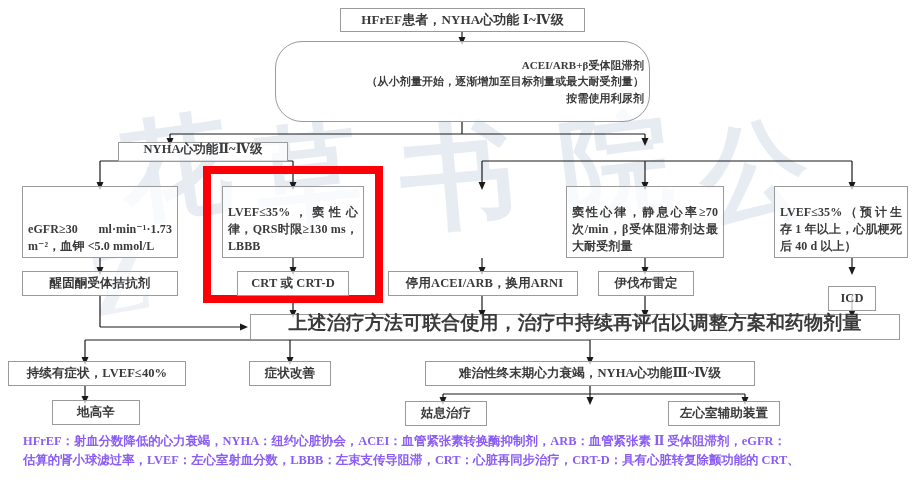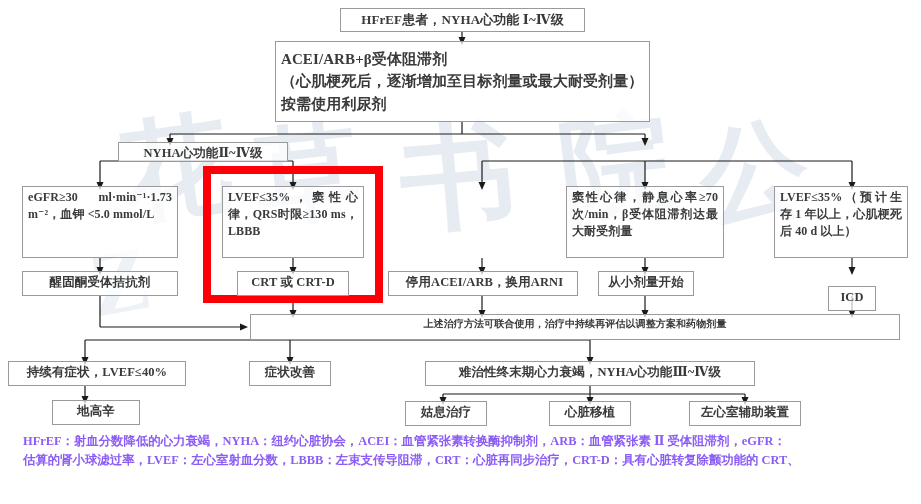--- a/index.html
+++ b/index.html
@@ -42,37 +42,37 @@
   .node {
     position: absolute;
     box-sizing: border-box;
     border: 1px solid #9a9a9a;
     background: rgba(255,255,255,0.72);
     color: #3a3a3a;
     font-size: 12.5px;
     line-height: 1.42;
     text-align: center;
     display: flex;
-    align-items: flex-start;
+    align-items: flex-end;
     justify-content: center;
     padding: 2px 5px;
     z-index: 3;
     font-weight: 700;
     letter-spacing: .1px;
   }
   .node.just {
     text-align: left;
     justify-content: flex-start;
   }
   .node .txt { width: 100%; }
   .node.multi .txt { text-align: justify; text-align-last: left; }
   .node-sm { font-size: 12px; }
   .node-root { font-size: 13px; }
-  .node-wide { font-size: 10px; }
-  .node-acei { font-size: 15px; line-height: 1.5; }
+  .node-wide { font-size: 19px; }
+  .node-acei { font-size: 11px; line-height: 1.5; border-radius: 27px; }
   .node-acei .l1 { font-weight: 700; }
   .node-acei .l2, .node-acei .l3 { font-weight: 700; }
   .highlight-box {
     position: absolute;
     border: 8px solid #fb0007;
     box-sizing: border-box;
     z-index: 2;
     background: transparent;
   }
   .footnote {
@@ -155,21 +155,21 @@
       <line x1="745" y1="394" x2="745" y2="401" marker-end="url(#ah)"></line>
     </g>
   </svg>
 
   <div class="node node-root" style="left:340px;top:8px;width:245px;height:24px;">
     <span class="txt">HFrEF患者，NYHA心功能 Ⅰ~Ⅳ级</span>
   </div>
 
   <div class="node node-acei" style="left:275px;top:41px;width:375px;height:81px;flex-direction:column;">
     <div class="l1">ACEI/ARB+β受体阻滞剂</div>
-    <div class="l2">（心肌梗死后，逐渐增加至目标剂量或最大耐受剂量）</div>
+    <div class="l2">（从小剂量开始，逐渐增加至目标剂量或最大耐受剂量）</div>
     <div class="l3">按需使用利尿剂</div>
   </div>
 
   <div class="node" style="left:118px;top:142px;width:170px;height:20px;">
     <span class="txt">NYHA心功能Ⅱ~Ⅳ级</span>
   </div>
 
 
   <div class="node multi node-sm just" style="left:22px;top:186px;width:156px;height:72px;">
     <span class="txt">eGFR≥30 ml·min⁻¹·1.73 m⁻²，血钾 &lt;5.0 mmol/L</span>
@@ -194,21 +194,21 @@
 
   <div class="node" style="left:237px;top:271px;width:112px;height:25px;">
     <span class="txt">CRT 或 CRT-D</span>
   </div>
 
   <div class="node" style="left:388px;top:271px;width:190px;height:25px;padding-left:8px;">
     <span class="txt">停用ACEI/ARB，换用ARNI</span>
   </div>
 
   <div class="node" style="left:598px;top:271px;width:96px;height:25px;">
-    <span class="txt">从小剂量开始</span>
+    <span class="txt">伊伐布雷定</span>
   </div>
 
   <div class="node" style="left:828px;top:286px;width:48px;height:25px;">
     <span class="txt">ICD</span>
   </div>
 
   <div class="node node-wide" style="left:250px;top:314px;width:650px;height:26px;">
     <span class="txt">上述治疗方法可联合使用，治疗中持续再评估以调整方案和药物剂量</span>
   </div>
 
@@ -225,25 +225,22 @@
   </div>
 
   <div class="node" style="left:425px;top:361px;width:330px;height:25px;">
     <span class="txt">难治性终末期心力衰竭，NYHA心功能Ⅲ~Ⅳ级</span>
   </div>
 
   <div class="node" style="left:405px;top:401px;width:82px;height:25px;">
     <span class="txt">姑息治疗</span>
   </div>
 
-  <div class="node" style="left:549px;top:401px;width:82px;height:25px;">
-    <span class="txt">心脏移植</span>
-  </div>
-
-  <div class="node" style="left:689px;top:401px;width:112px;height:25px;">
+
+  <div class="node" style="left:668px;top:401px;width:112px;height:25px;">
     <span class="txt">左心室辅助装置</span>
   </div>
 
   <div class="highlight-box" style="left:203px;top:166px;width:180px;height:137px;"></div>
 
   <div class="footnote">
     <div>HFrEF：射血分数降低的心力衰竭，NYHA：纽约心脏协会，ACEI：血管紧张素转换酶抑制剂，ARB：血管紧张素 Ⅱ 受体阻滞剂，eGFR：</div>
     <div>估算的肾小球滤过率，LVEF：左心室射血分数，LBBB：左束支传导阻滞，CRT：心脏再同步治疗，CRT-D：具有心脏转复除颤功能的 CRT、</div>
   </div>
 

